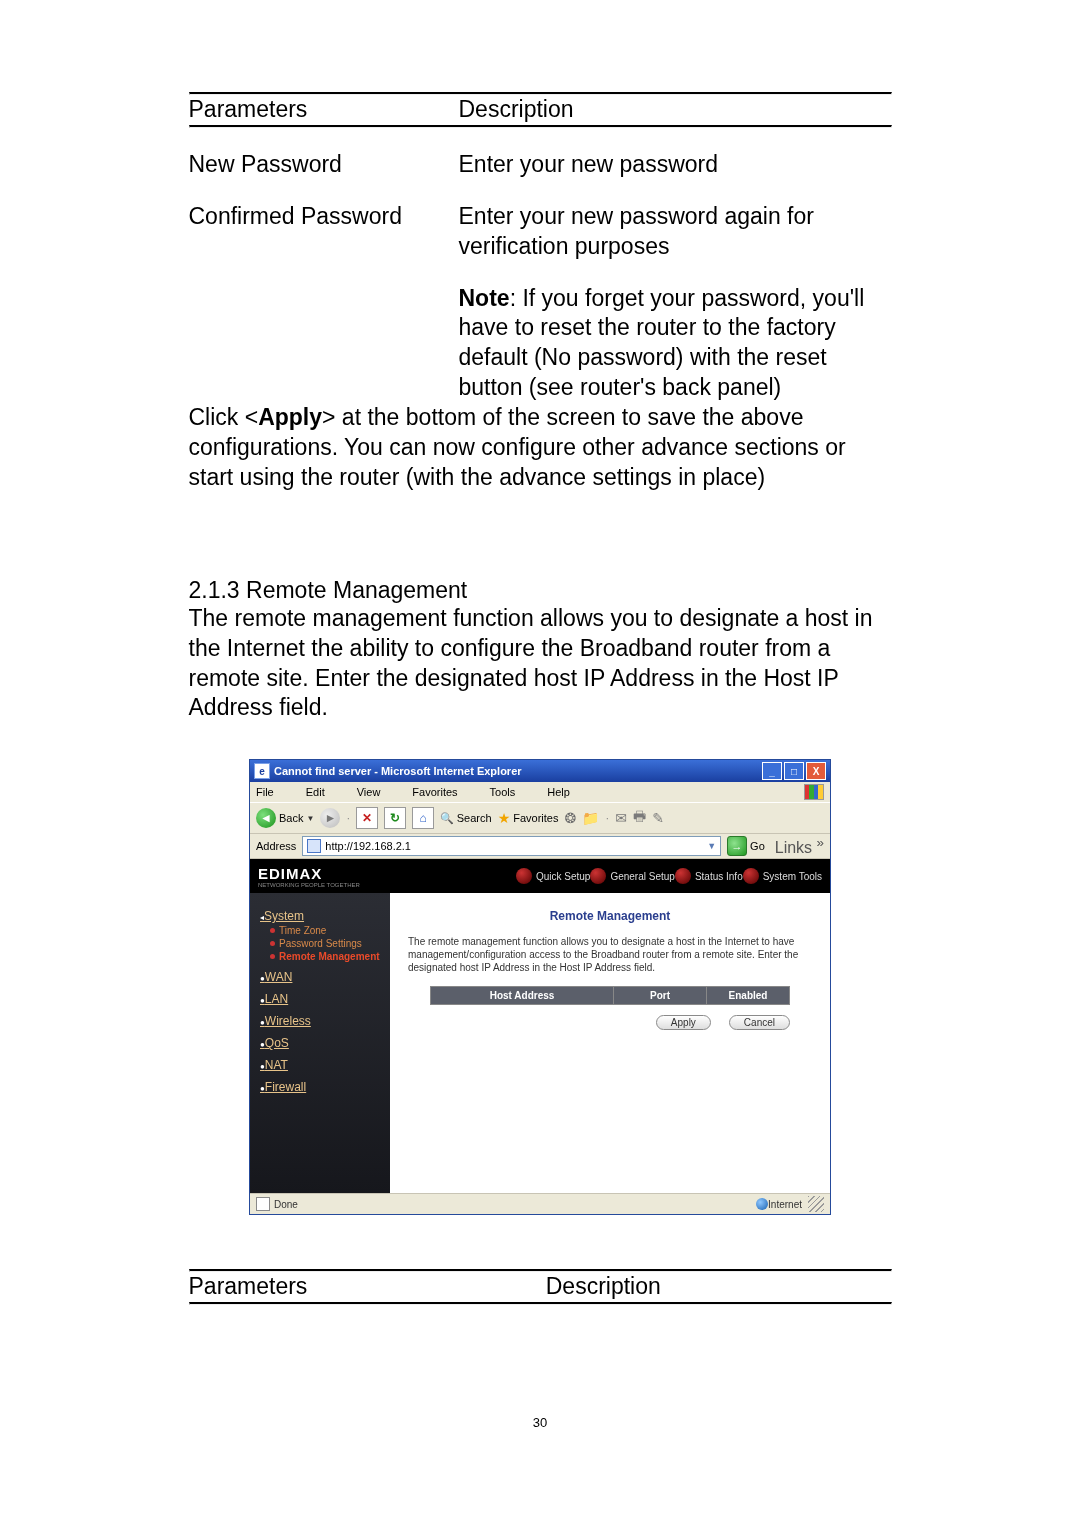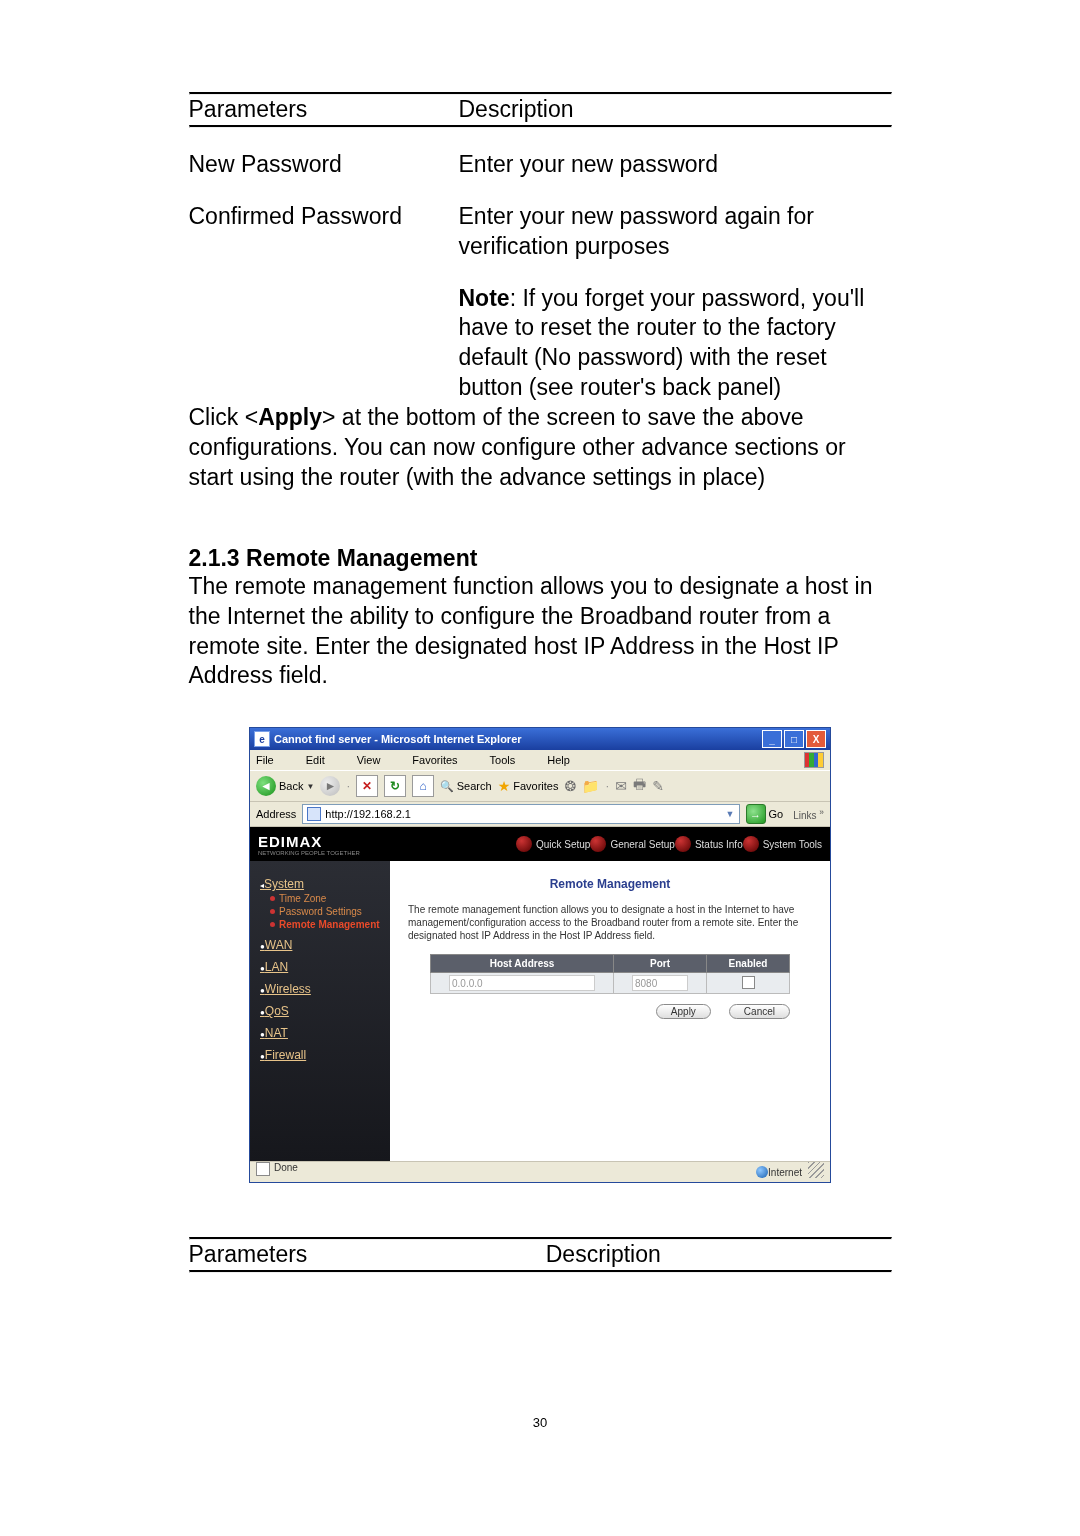--- a/index.html
+++ b/index.html
@@ -3,21 +3,21 @@
 <meta charset="utf-8">
 <style>
   html,body{margin:0;padding:0;background:#fff;font-family:Arial,Helvetica,sans-serif;color:#000;}
   .page{width:899px;height:1536px;margin:0 auto;position:relative;box-sizing:border-box;padding:92px 98px 0 98px;border-radius:9px;}
   .rule{border-top:2px solid #000;margin:0;}
   .tbl{width:100%;border-collapse:collapse;font-size:23px;line-height:1.3;}
   .tbl td{vertical-align:top;padding:0;}
   .tbl .c1{width:270px;}
   .sp{height:22px;}
   .body-text{font-size:23px;line-height:1.3;}
-  .section-heading{font-size:23px;font-weight:bold;margin-top:52px;}
+  .section-heading{font-size:23px;font-weight:normal;margin-top:84px;}
   .pnum{position:absolute;bottom:106px;left:0;width:100%;text-align:center;font-size:13px;color:#000;}
 
   
   .scr{width:580px;margin:36px auto 0 auto;border:1px solid #254a9b;font-family:Tahoma,Arial,sans-serif;}
   .titlebar{height:22px;background:linear-gradient(#3a6fd8,#1a3fa0);color:#fff;display:flex;align-items:center;font-size:11px;font-weight:bold;padding:0 4px;}
   .titlebar .ticon{width:14px;height:14px;background:#fff;color:#1a3fa0;font-size:10px;font-weight:bold;display:inline-flex;align-items:center;justify-content:center;margin-right:4px;border:1px solid #7aa0e8;}
   .wbtns{margin-left:auto;display:flex;gap:2px;}
   .wbtn{width:18px;height:16px;border:1px solid #fff;display:flex;align-items:center;justify-content:center;font-size:10px;font-weight:bold;}
   .wmin{background:#3a6fd8;color:#fff;}
   .wmax{background:#3a6fd8;color:#fff;}
@@ -36,21 +36,21 @@
   .iblu{color:#2a5fc7;font-weight:bold;}
   .star{color:#f1a500;font-size:14px;}
   .gear{color:#6a6a6a;font-size:14px;}
   .folder{color:#e7c35a;font-size:14px;}
   .printer{color:#7a7a7a;font-size:14px;}
   .addrbar{background:#ece9d8;height:24px;display:flex;align-items:center;padding:0 6px;gap:6px;font-size:11px;border-bottom:1px solid #c8c4b4;}
   .addrinput{flex:1;height:18px;background:#fff;border:1px solid #7f9db9;display:flex;align-items:center;padding:0 4px;gap:4px;}
   .addrinput .docicn{width:12px;height:12px;border:1px solid #4a77c7;background:#d7e4fa;}
   .go{display:flex;align-items:center;gap:3px;}
   .go .gob{width:18px;height:18px;background:radial-gradient(circle at 35% 35%,#8ee28e,#1f981f);border:1px solid #2a7a2a;color:#fff;display:flex;align-items:center;justify-content:center;font-size:11px;border-radius:3px;}
-  .links{color:#555;font-size:10px;margin-left:4px;}
+  .links{color:#555;font-size:16px;margin-left:4px;}
 
   .router{display:flex;min-height:300px;background:#fff;}
   .brandbar{height:34px;background:#000;color:#bbb;display:flex;align-items:center;padding:0 8px;font-size:10px;}
   .brand{font-weight:bold;font-size:15px;letter-spacing:1px;color:#fff;}
   .tabset{margin-left:auto;display:flex;align-items:center;color:#ddd;}
   .tabset .titem{display:flex;align-items:center;gap:4px;font-size:10px;}
   .orb{width:16px;height:16px;border-radius:50%;background:radial-gradient(circle at 35% 30%,#c33,#500);display:inline-block;}
   .sidebar{width:120px;background:linear-gradient(#2b2d34,#16171c);color:#e7c389;padding:8px 10px 20px 10px;font-size:12px;}
   .sidecat{color:#e7c389;margin:8px 0 2px 0;text-decoration:underline;}
   .sideitem{color:#d98a4a;font-size:10px;margin:2px 0 2px 10px;display:flex;align-items:center;gap:4px;}
@@ -61,21 +61,21 @@
   .ctitle{text-align:center;font-weight:bold;color:#2a3e8e;font-size:12px;margin:6px 0 12px 0;}
   .cdesc{font-size:10px;color:#333;line-height:1.3;margin:0 0 12px 0;}
   .ptable{width:360px;margin:0 auto;border-collapse:collapse;font-size:10px;}
   .ptable th{background:#5b5f6a;color:#fff;font-weight:bold;padding:3px 6px;border:1px solid #888;}
   .ptable td{background:#e9ecef;border:1px solid #bbb;padding:2px 4px;text-align:center;color:#888;}
   .hostcell input{width:140px;border:1px solid #ccc;height:14px;font-size:10px;padding:0 2px;color:#999;}
   .portcell input{width:50px;border:1px solid #ccc;height:14px;font-size:10px;padding:0 2px;color:#999;}
   .chk{width:11px;height:11px;border:1px solid #888;display:inline-block;background:#fff;}
   .btnrow{display:flex;gap:18px;justify-content:flex-end;width:360px;margin:10px auto 0 auto;}
   .pillbtn{border:1px solid #8a8a8a;border-radius:10px;padding:1px 14px;font-size:10px;background:linear-gradient(#fff,#dedede);display:inline-block;}
-  .statusbar{height:20px;background:#ece9d8;border-top:1px solid #c8c4b4;display:flex;font-size:10px;padding:0 6px;color:#333;}
+  .statusbar{height:20px;background:#ece9d8;border-top:1px solid #c8c4b4;display:flex;align-items:center;font-size:10px;padding:0 6px;color:#333;}
   .statusbar .inet{margin-left:auto;display:flex;align-items:center;}
   .globe{width:12px;height:12px;border-radius:50%;background:radial-gradient(circle at 35% 35%,#8ec7ff,#1860b0);display:inline-block;}
   .pageicn{width:12px;height:12px;border:1px solid #8a8a8a;background:#fff;display:inline-block;margin-right:4px;}
   .resize{width:16px;height:16px;margin-left:6px;background:repeating-linear-gradient(135deg,#9a9a9a 0 1px,transparent 1px 4px);}
 </style>
 </head>
 <body>
 
 <div class="page">
   <hr class="rule">
@@ -241,25 +241,20 @@
       <div class="content">
         <div class="ctitle">Remote Management</div>
         <div class="cdesc">The remote management function allows you to designate a host in the Internet to have management/configuration access to the Broadband router from a remote site. Enter the designated host IP Address in the Host IP Address field.</div>
         <table class="ptable">
           <tbody>
               <tr>
             <th style="width:170px;">Host Address</th>
             <th style="width:80px;">Port</th>
             <th>Enabled</th>
           </tr>
-          <tr>
-            <td class="hostcell"><input value="0.0.0.0" style=""></td>
-            <td class="portcell"><input value="8080" style=""></td>
-            <td><span class="chk"></span></td>
-          </tr>
         </tbody>
           </table>
         <div class="btnrow">
           <span class="pillbtn">Apply</span>
           <span class="pillbtn">Cancel</span>
         </div>
       </div>
     </div>
 
     <div class="statusbar">

